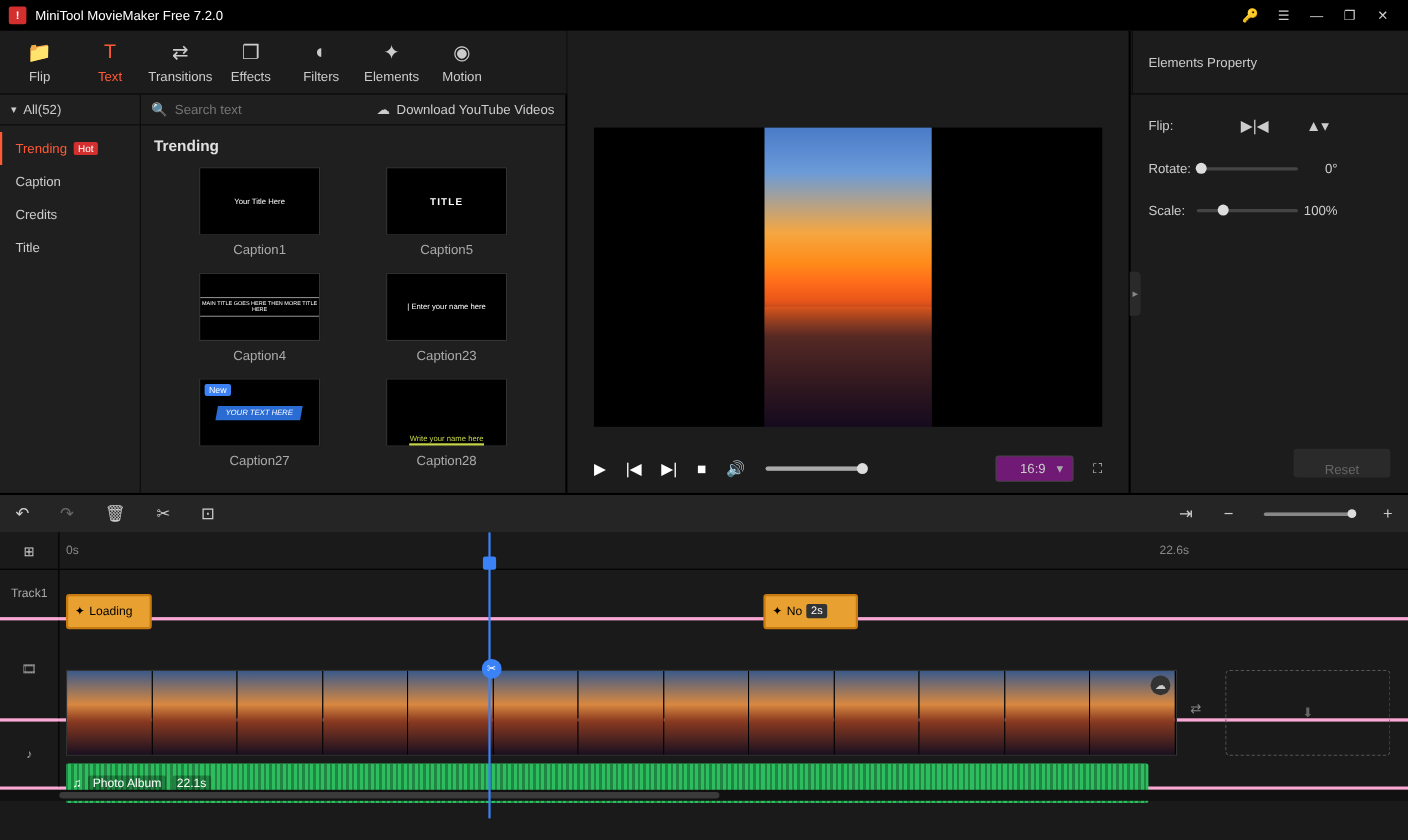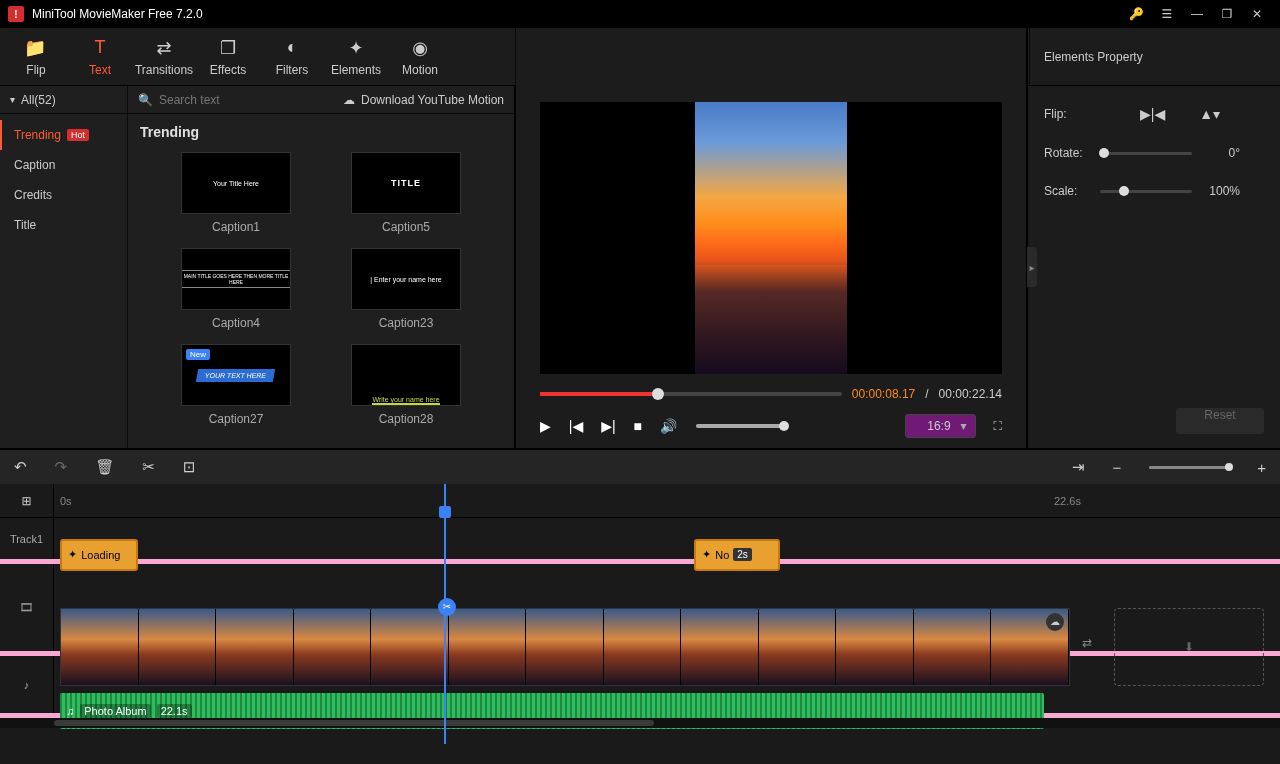--- a/index.html
+++ b/index.html
@@ -70,48 +70,48 @@
 .volslider { width:88px; height:4px; background:#444; position:relative; border-radius:2px;}
 .volfill { position:absolute; left:0; height:100%; width:100%; background:#aaa; border-radius:2px;}
 .volthumb { position:absolute; right:0; top:50%; width:10px; height:10px; background:#ddd; border-radius:50%; transform:translate(50%,-50%);}
 .controls .spacer{flex:1;}
 .aspectsel { background:#701a75; border:1px solid #444; color:#ccc; padding:4px 24px 4px 21px; border-radius:3px; cursor:pointer; position:relative; font-size:12px;}
 .aspectsel::after{content:"▾"; position:absolute; right:8px; color:#aaa;}
 .fullscreen { color:#ccc; cursor:pointer;}
 
 
 .proplist { padding:20px 16px; display:flex; flex-direction:column; gap:24px;}
-.proprow { display:flex; align-items:center; gap:12px;}
+.proprow { display:flex; align-items:center; }
 .proplabel { width:44px; color:#ccc; font-size:12px;}
 .flipbtns { display:flex; gap:34px; margin-left:40px;}
 .flipbtn { color:#ccc; cursor:pointer; font-size:14px;}
 .pslider { flex:1; height:3px; background:#444; position:relative; border-radius:2px; max-width:92px;}
 .psthumb { position:absolute; top:50%; width:10px; height:10px; background:#ddd; border-radius:50%; transform:translate(-50%,-50%);}
 .pval { color:#ccc; font-size:12px; min-width:36px; text-align:right;}
 .collapsetab { position:absolute; left:-1px; top:50%; transform:translateY(-50%); width:10px; height:40px; background:#2a2a2a; border-radius:0 4px 4px 0; display:flex; align-items:center; justify-content:center; color:#888; cursor:pointer; font-size:10px;}
-.resetbtn { position:absolute; bottom:14px; right:16px; width:88px; height:26px; background:#2a2a2a; color:#666; border-radius:3px; display:flex; align-items:flex-start; justify-content:center; cursor:pointer;}
+.resetbtn { position:absolute; bottom:14px; right:16px; width:88px; height:26px; background:#2a2a2a; color:#666; border-radius:3px; display:flex; align-items:flex-end; justify-content:center; cursor:pointer;}
 
 
 .tltoolbar { height:36px; background:#252525; display:flex; align-items:center; padding:0 14px; gap:28px; border-top:2px solid #000;}
 .tlbtn { color:#ccc; cursor:pointer; font-size:15px;}
 .tltoolbar .spacer{flex:1;}
 .zoomslider{ width:80px; height:3px; background:#444; position:relative; border-radius:2px;}
 .zoomfill{position:absolute;right:0;height:100%;width:100%;background:#888;border-radius:2px;}
 .zoomthumb{position:absolute;right:0;top:50%;width:8px;height:8px;background:#ddd;border-radius:50%;transform:translate(50%,-50%);}
 
 
 .timeline { background:#1a1a1a; height:280px; display:flex; flex-direction:column;}
 .ruler { height:34px; display:flex; border-bottom:1px solid #000;}
 .rulergutter { width:54px; display:flex; align-items:center; justify-content:center; border-right:1px solid #000;}
 .rulertrack { flex:1; position:relative; display:flex; align-items:center;}
 .tick0 { position:absolute; left:6px; color:#888; font-size:11px;}
 .tickend { position:absolute; left:1000px; color:#888; font-size:11px;}
 .playhead { position:absolute; left:390px; top:0; width:2px; height:260px; background:#3b82f6; z-index:5;}
 .playheadcap { position:absolute; top:22px; left:-5px; width:12px; height:12px; background:#3b82f6; border-radius:2px;}
-.trackrow { display:flex; border-bottom:5px solid #f9a8d4; align-items:center;}
+.trackrow { display:flex; border-bottom:3px solid #f9a8d4; align-items:center;}
 .trackgutter { width:54px; display:flex; align-items:center; justify-content:center; color:#aaa; font-size:11px; border-right:1px solid #000; align-self:stretch;}
 .trackbody { flex:1; position:relative; padding:6px 0;}
 .row-text { height:46px;}
 .row-video { height:92px;}
 .row-audio { height:62px;}
 .clip { position:absolute; top:6px; height:32px; background:#e8a030; border:2px solid #c77a10; border-radius:3px; display:flex; align-items:center; padding:0 6px; gap:4px; color:#000; font-size:11px;}
 .clip .badge{background:#333;color:#fff;font-size:10px;padding:1px 4px;border-radius:2px;}
 .videostrip { position:absolute; left:6px; top:6px; height:78px; width:1010px; display:flex; border:1px solid #333;}
 .vframe { flex:1; background: linear-gradient(to bottom,#3a5a8a 0%,#d88840 40%,#8a3a20 60%,#1a1020 100%); border-right:1px solid #000;}
 .dropzone{position:absolute;left:1060px;top:6px;width:150px;height:78px;border:1px dashed #555;border-radius:4px;display:flex;align-items:center;justify-content:center;color:#666;}
@@ -194,21 +194,21 @@
       <div class="allsel">
           <span style="font-size:10px">▾</span>
           <span>All(52)</span>
         </div>
       <div class="searchwrap">
         <span>🔍</span>
         <input placeholder="Search text" style="">
       </div>
       <div class="dlvids">
           <span>☁</span>
-          <span>Download YouTube Motion</span>
+          <span>Download YouTube Videos</span>
         </div>
     </div>
     <div class="leftbody">
       <div class="catlist">
         <div class="catitem active">
             <span>Trending</span>
             <span class="hotbadge">Hot</span>
           </div>
         <div class="catitem">
             <span>Caption</span>
@@ -263,29 +263,20 @@
         </div>
       </div>
     </div>
   </div>
 
   <div class="pane-mid">
     <div class="videoarea">
       <div class="videoframe">
         <div class="sunset"></div>
       </div>
-    </div>
-    <div class="seekrow">
-      <div class="seektrack">
-        <div class="seekfill"></div>
-          <div class="seekthumb"></div>
-      </div>
-      <span class="timecur">00:00:08.17</span>
-      <span class="timesep">/</span>
-      <span class="timetot">00:00:22.14</span>
     </div>
     <div class="controls">
       <div class="ctrlbtn">▶</div>
       <div class="ctrlbtn">|◀</div>
       <div class="ctrlbtn">▶|</div>
       <div class="ctrlbtn">■</div>
       <div class="ctrlbtn">🔊</div>
       <div class="volslider">
           <div class="volfill"></div>
           <div class="volthumb"></div>

